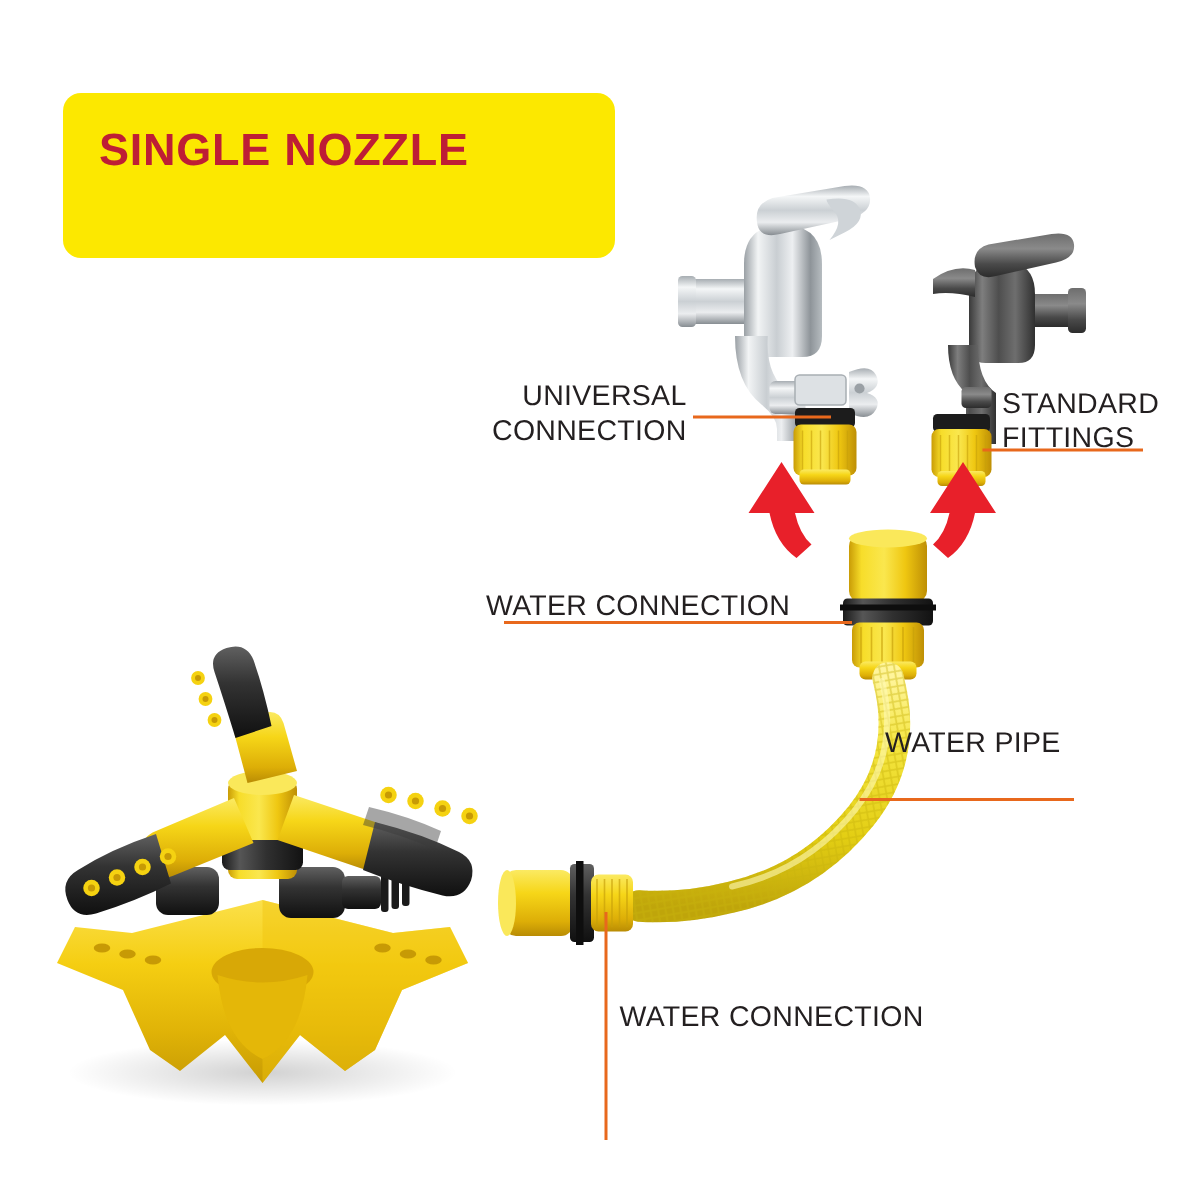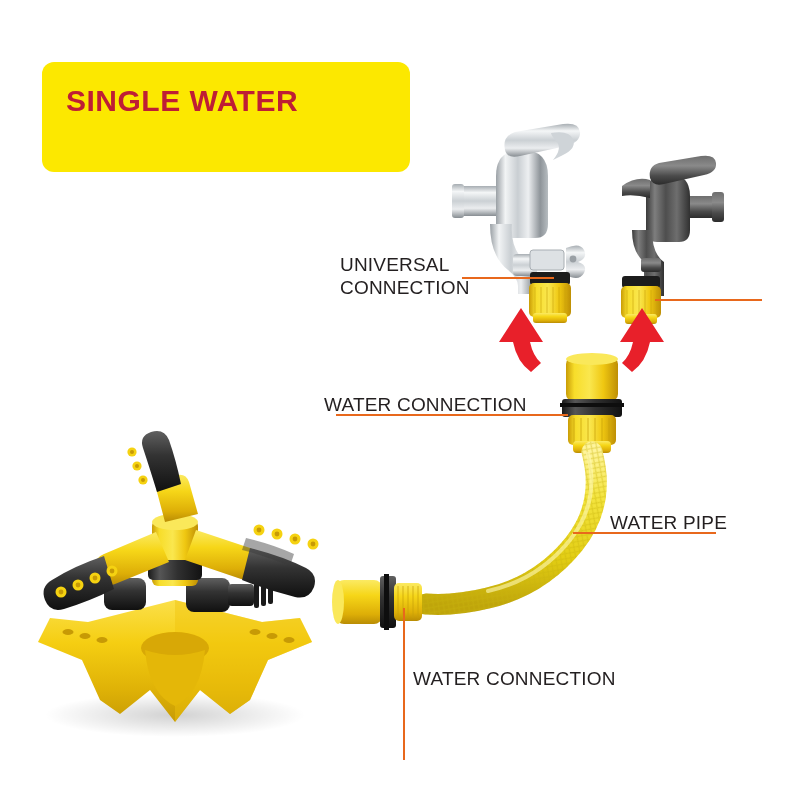--- a/index.html
+++ b/index.html
@@ -41,24 +41,24 @@
   
   .callout {
     position: absolute;
     color: #231f20;
     font-size: 19px;
     line-height: 23px;
     letter-spacing: 0.2px;
     white-space: pre;
     text-align: right;
   }
-  #label-universal-connection { left: 340px; top: 253px; text-align: left; }
+  #label-universal-connection { left: 328px; top: 253px; text-align: right; }
   #label-standard-fittings   { left: 668px; top: 258px; text-align: left; }
   #label-water-connection-top{ left: 324px; top: 393px; }
-  #label-water-pipe          { left: 590px; top: 511px; margin-left: 20px; }
+  #label-water-pipe          { left: 590px; top: 484px; }
   #label-water-connection-bottom { left: 413px; top: 667px; }
 
   
   .leader {
     position: absolute;
     background: #E8681C;
   }
   .leader.h { height: 2px; }
   .leader.v { width: 2px; }
 
@@ -350,32 +350,34 @@
         <g fill="#C79A05">
           <circle cx="143" cy="480" r="2"></circle>
           <circle cx="137" cy="466" r="2"></circle>
           <circle cx="132" cy="452" r="2"></circle>
         </g>
       </g>
     </g>
   </svg>
 
   <div id="title-banner">
-    <div class="line" id="title-line-1">SINGLE WATER</div>
+    <div class="line" id="title-line-1">SINGLE NOZZLE</div>
   </div>
 
   <div class="leader h" id="leader-universal"></div>
   <div class="leader h" id="leader-standard"></div>
   <div class="leader h" id="leader-water-conn-top"></div>
   <div class="leader h" id="leader-water-pipe"></div>
   <div class="leader v" id="leader-water-conn-bot"></div>
 
   <div class="callout" id="label-universal-connection">UNIVERSAL
 CONNECTION</div>
 
+  <div class="callout" id="label-standard-fittings">STANDARD
+FITTINGS</div>
 
   <div class="callout" id="label-water-connection-top">WATER CONNECTION</div>
 
   <div class="callout" id="label-water-pipe">WATER PIPE</div>
 
   <div class="callout" id="label-water-connection-bottom">WATER CONNECTION</div>
 
 </div>
 
 </body></html>

